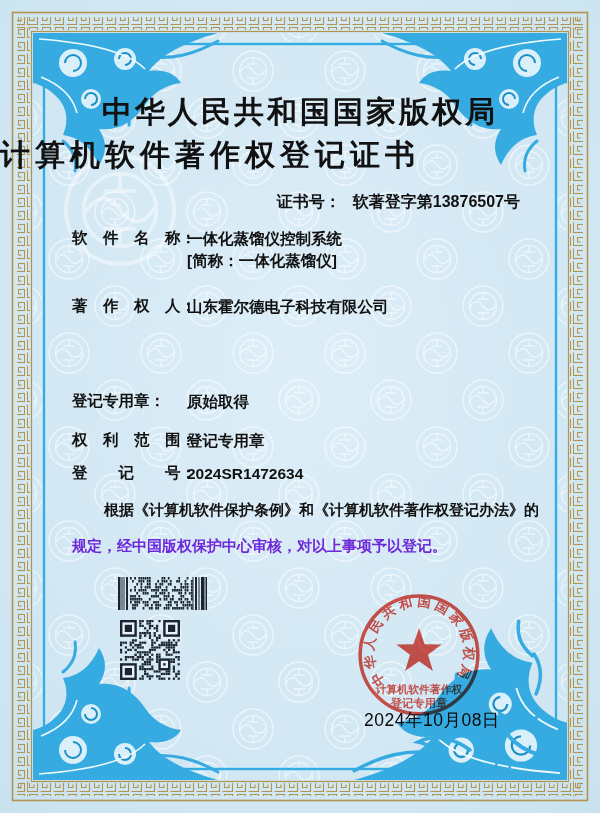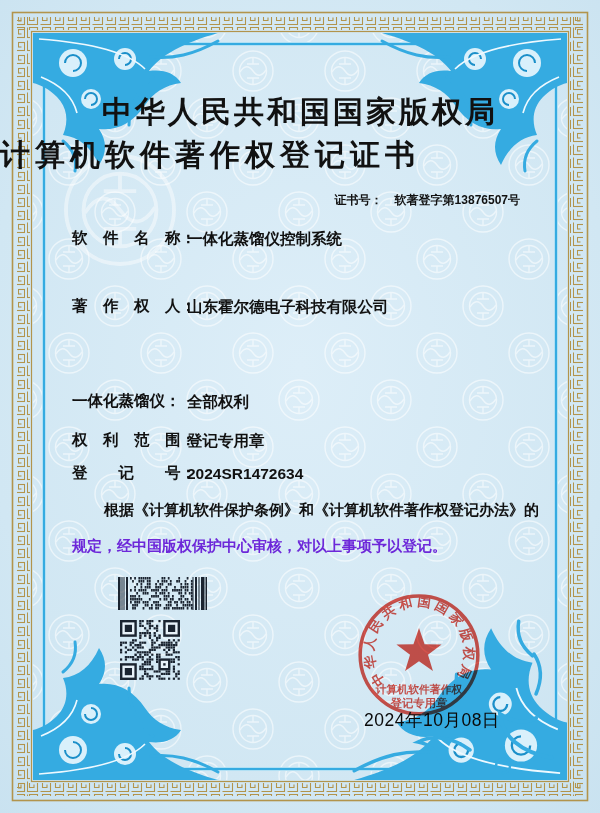--- a/index.html
+++ b/index.html
@@ -7,21 +7,21 @@
        font-family:"Liberation Sans","DejaVu Sans",sans-serif;color:#151515;}
   .cert{position:relative;width:600px;height:813px;border-radius:17px;}
   .deco{position:absolute;left:0;top:0;z-index:0;}
   .txt{position:absolute;z-index:2;}
   .authority{top:92px;left:0;width:100%;text-align:center;
              font-family:"Liberation Serif","DejaVu Serif",serif;
              font-weight:700;font-size:30px;letter-spacing:3px;color:#111;}
   .cert-title{top:135px;left:0;width:100%;text-align:left;
              font-family:"Liberation Serif","DejaVu Serif",serif;
              font-weight:700;font-size:30px;letter-spacing:5px;color:#111;}
-  .certno{top:192px;right:80px;font-size:12px;font-weight:700;color:#111;}
+  .certno{top:192px;right:80px;font-size:16px;font-weight:700;color:#111;}
   .certno .gap{display:inline-block;width:12px;}
   .frow{position:absolute;left:72px;z-index:2;font-weight:700;font-size:15.5px;color:#111;}
   .frow .flabel{position:absolute;left:0;top:0;white-space:nowrap;font-family:Liberation Serif, serif;}
   .frow .fvals{position:absolute;left:115px;top:0;width:330px;}
   .frow .fvals div{line-height:21.5px;white-space:nowrap;}
   .r1{top:228px;} .r2{top:296px;} .r3{top:391px;} .r4{top:430px;} .r5{top:463px;}
   .stmt1{top:501px;left:104px;font-size:15px;font-weight:700;color:#111;white-space:nowrap;}
   .stmt2{top:537px;left:72px;font-size:15px;font-weight:700;color:#6d28d9;white-space:nowrap;}
   .barcode{position:absolute;left:118px;top:577px;z-index:2;}
   .qrcode{position:absolute;left:120px;top:620px;z-index:2;}
@@ -116,32 +116,33 @@
   <div class="txt cert-title">计算机软件著作权登记证书</div>
 
   <div class="txt certno">
     <span>证书号：</span><span class="gap"></span><span>软著登字第13876507号</span>
   </div>
 
   <div class="frow r1">
     <span class="flabel">软　件　名　称：</span>
     <span class="fvals">
       <div>一体化蒸馏仪控制系统</div>
+      <div>[简称：一体化蒸馏仪]</div>
     </span>
   </div>
   <div class="frow r2">
     <span class="flabel">著　作　权　人：</span>
     <span class="fvals">
         <div>山东霍尔德电子科技有限公司</div>
       </span>
   </div>
   <div class="frow r3">
-    <span class="flabel">一体化蒸馏仪：</span>
+    <span class="flabel">登记专用章：</span>
     <span class="fvals">
-        <div>全部权利</div>
+        <div>原始取得</div>
       </span>
   </div>
   <div class="frow r4">
     <span class="flabel">权　利　范　围：</span>
     <span class="fvals">
         <div>登记专用章</div>
       </span>
   </div>
   <div class="frow r5">
     <span class="flabel">登　　记　　号：</span>

